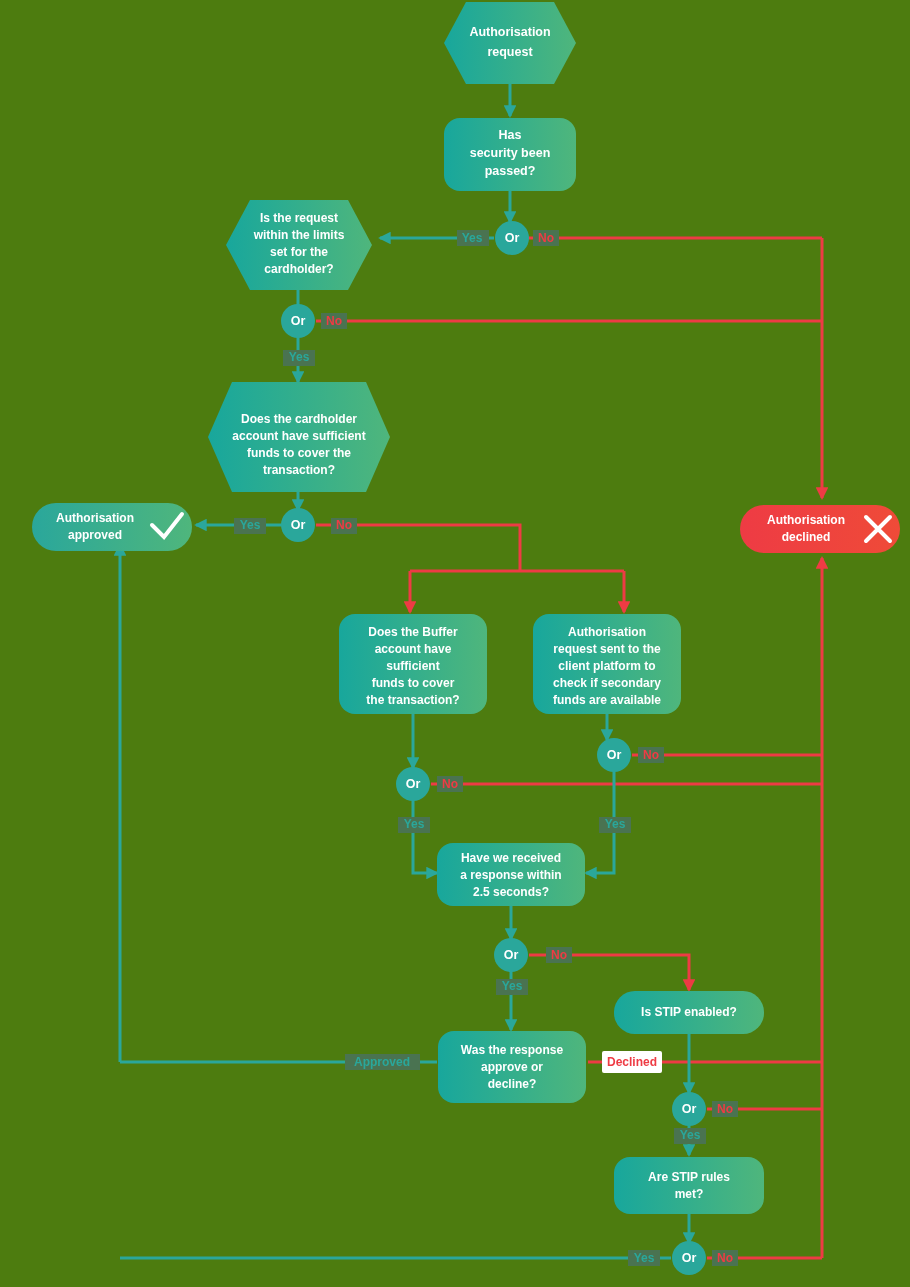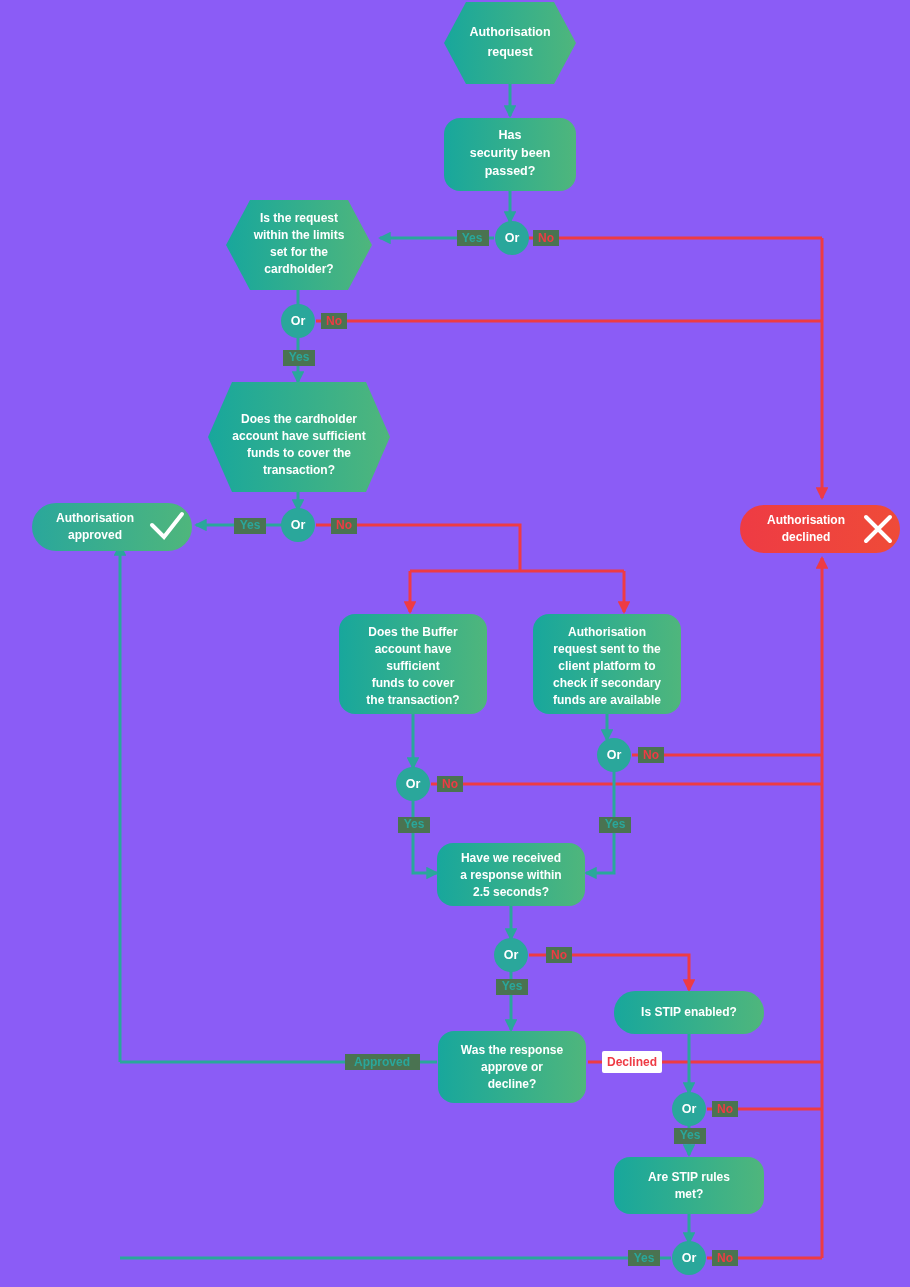--- a/index.html
+++ b/index.html
@@ -67,21 +67,21 @@
     stroke-width: 3;
     fill: none;
   }
   .mark-teal { fill: #2aa79b; }
   .mark-red  { fill: #ee3b44; }
   .glyph { fill: none; stroke: #ffffff; stroke-width: 4; stroke-linecap: round; }
 </style>
 </head>
 <body style="background: rgb(74, 115, 81);">
 
-<div id="stage" style="background: #8b5cf6;">
+<div id="stage" style="background: #4d7c0f;">
   <svg id="flow" width="910" height="1287" viewBox="0 0 910 1287">
     <defs>
       <linearGradient id="gNode" x1="0" y1="0" x2="1" y2="0">
         <stop offset="0%" stop-color="#18a79c"></stop>
         <stop offset="100%" stop-color="#4fb67c"></stop>
       </linearGradient>
       <linearGradient id="gApproved" x1="0" y1="0" x2="1" y2="0">
         <stop offset="0%" stop-color="#2aa79b"></stop>
         <stop offset="100%" stop-color="#4fb67c"></stop>
       </linearGradient>

